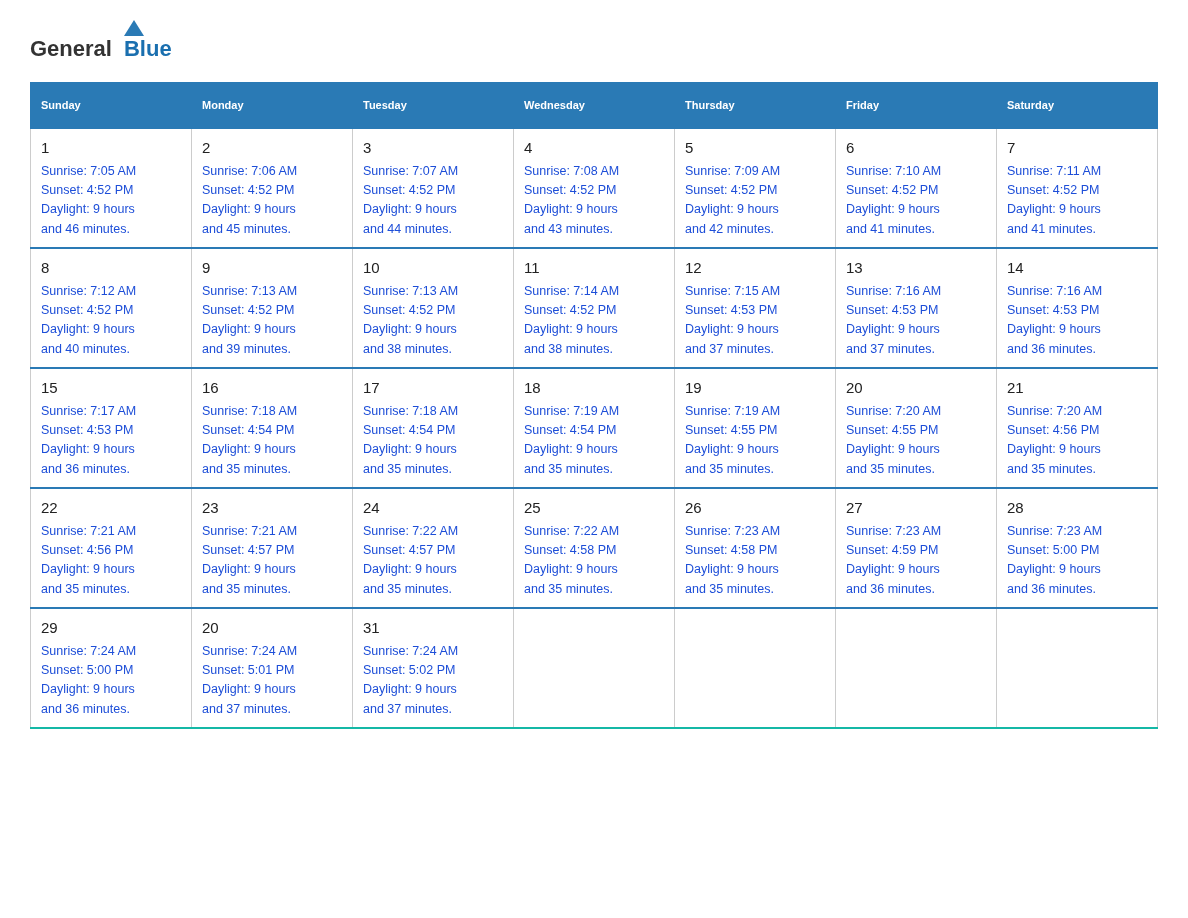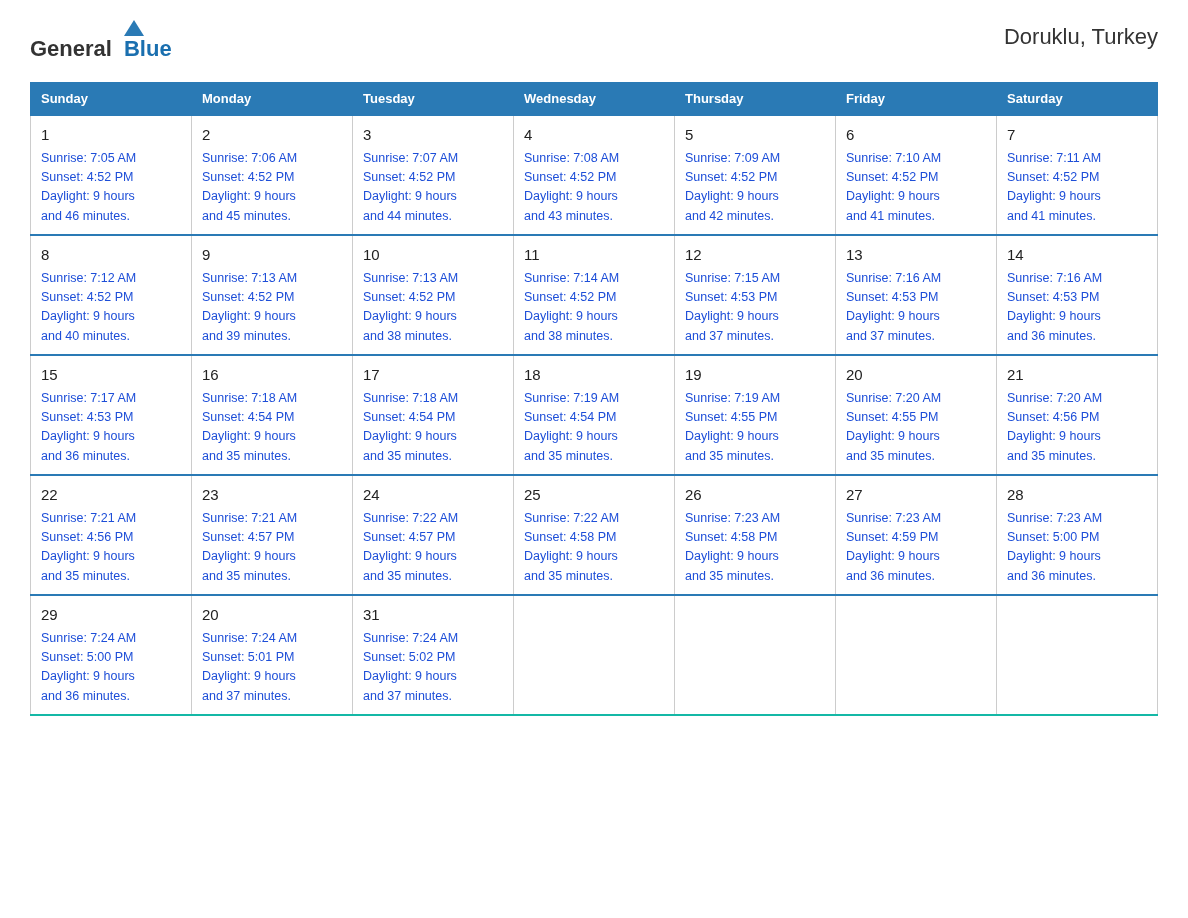--- a/index.html
+++ b/index.html
@@ -47,23 +47,23 @@
       margin-top: 4px;
     }
     table {
       width: 100%;
       border-collapse: collapse;
       table-layout: fixed;
     }
     thead tr th {
       background-color: #2a7ab5;
       color: #fff;
-      font-size: 13px;
+      font-size: 11px;
       font-weight: bold;
-      padding: 8px 10px;
+      padding: 16px 10px;
       text-align: left;
       border: 1px solid #2a7ab5;
     }
     tbody tr td {
       vertical-align: top;
       padding: 8px 10px;
       font-size: 13px;
       color: #222;
       border-left: 1px solid #ccc;
       border-right: 1px solid #ccc;
@@ -104,21 +104,20 @@
       <div style="display:flex; align-items:flex-end; gap:0;">
         <span class="logo-text-general">General</span>
         <div style="display:flex; flex-direction:column; align-items:flex-start; margin-left:12px;">
           <div style="width:0; height:0; border-left:10px solid transparent; border-right:10px solid transparent; border-bottom:16px solid #2a7ab5; margin-bottom:0;"></div>
           <span class="logo-text-blue">Blue</span>
         </div>
       </div>
     </div>
   </div>
   <div class="title-area">
-    <div class="location-title">Doruklu, Turkey</div>
   </div>
 </div>
 
 <table>
   <thead>
     <tr>
     <th>Sunday</th>
         <th>Monday</th>
         <th>Tuesday</th>
         <th>Wednesday</th>

